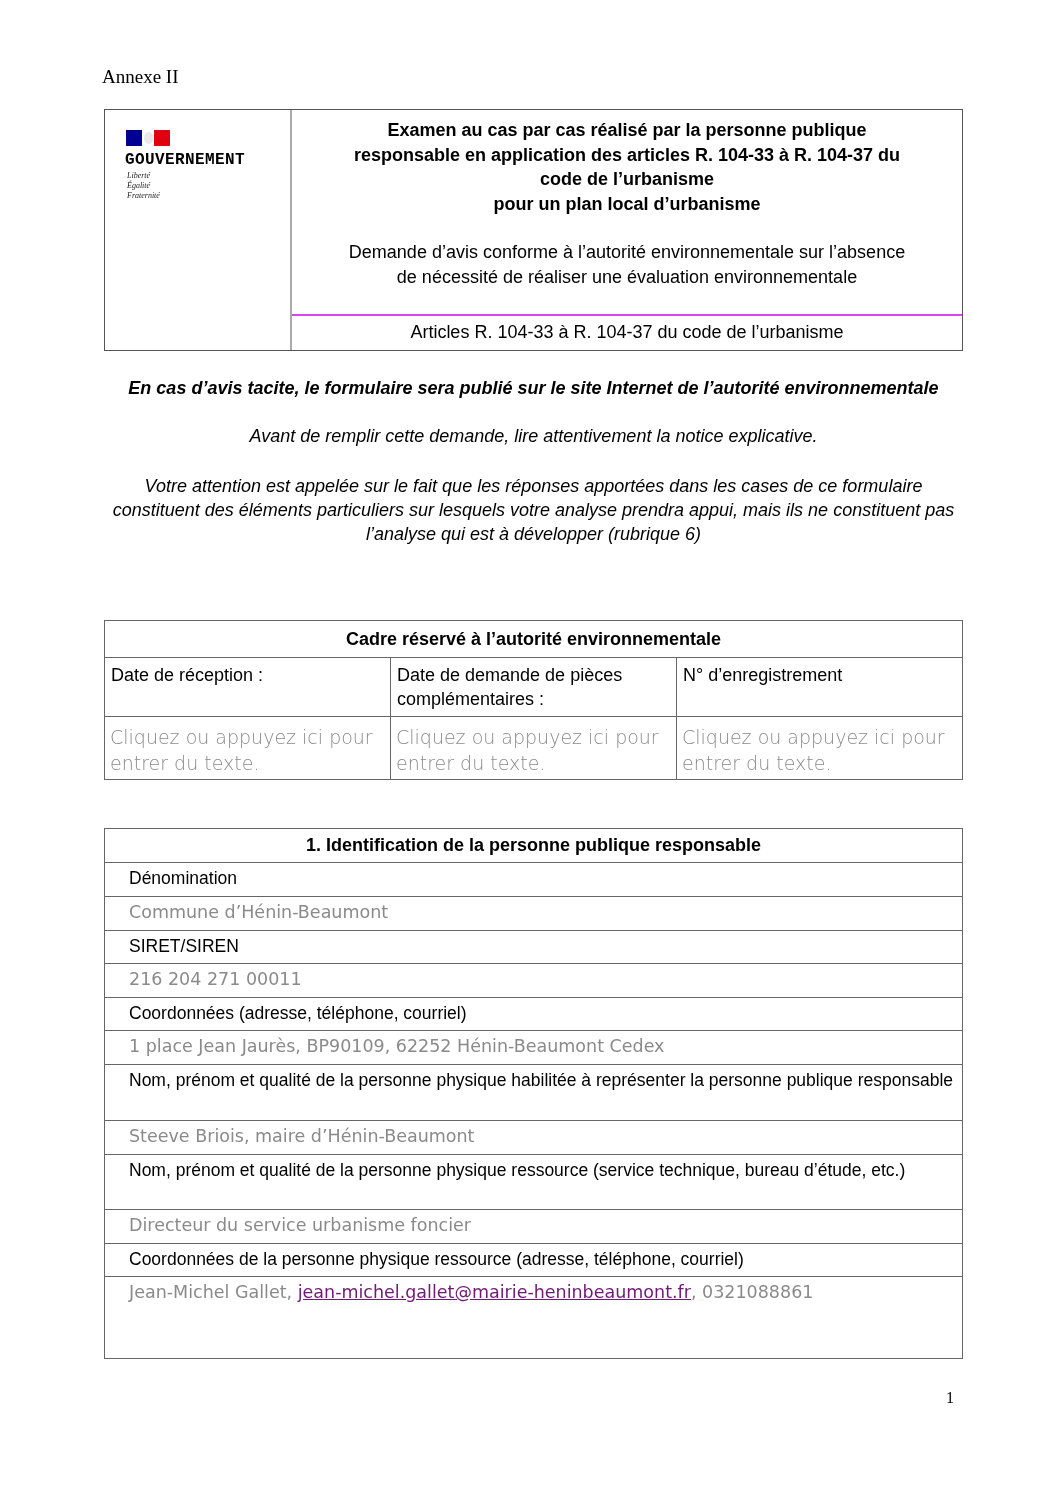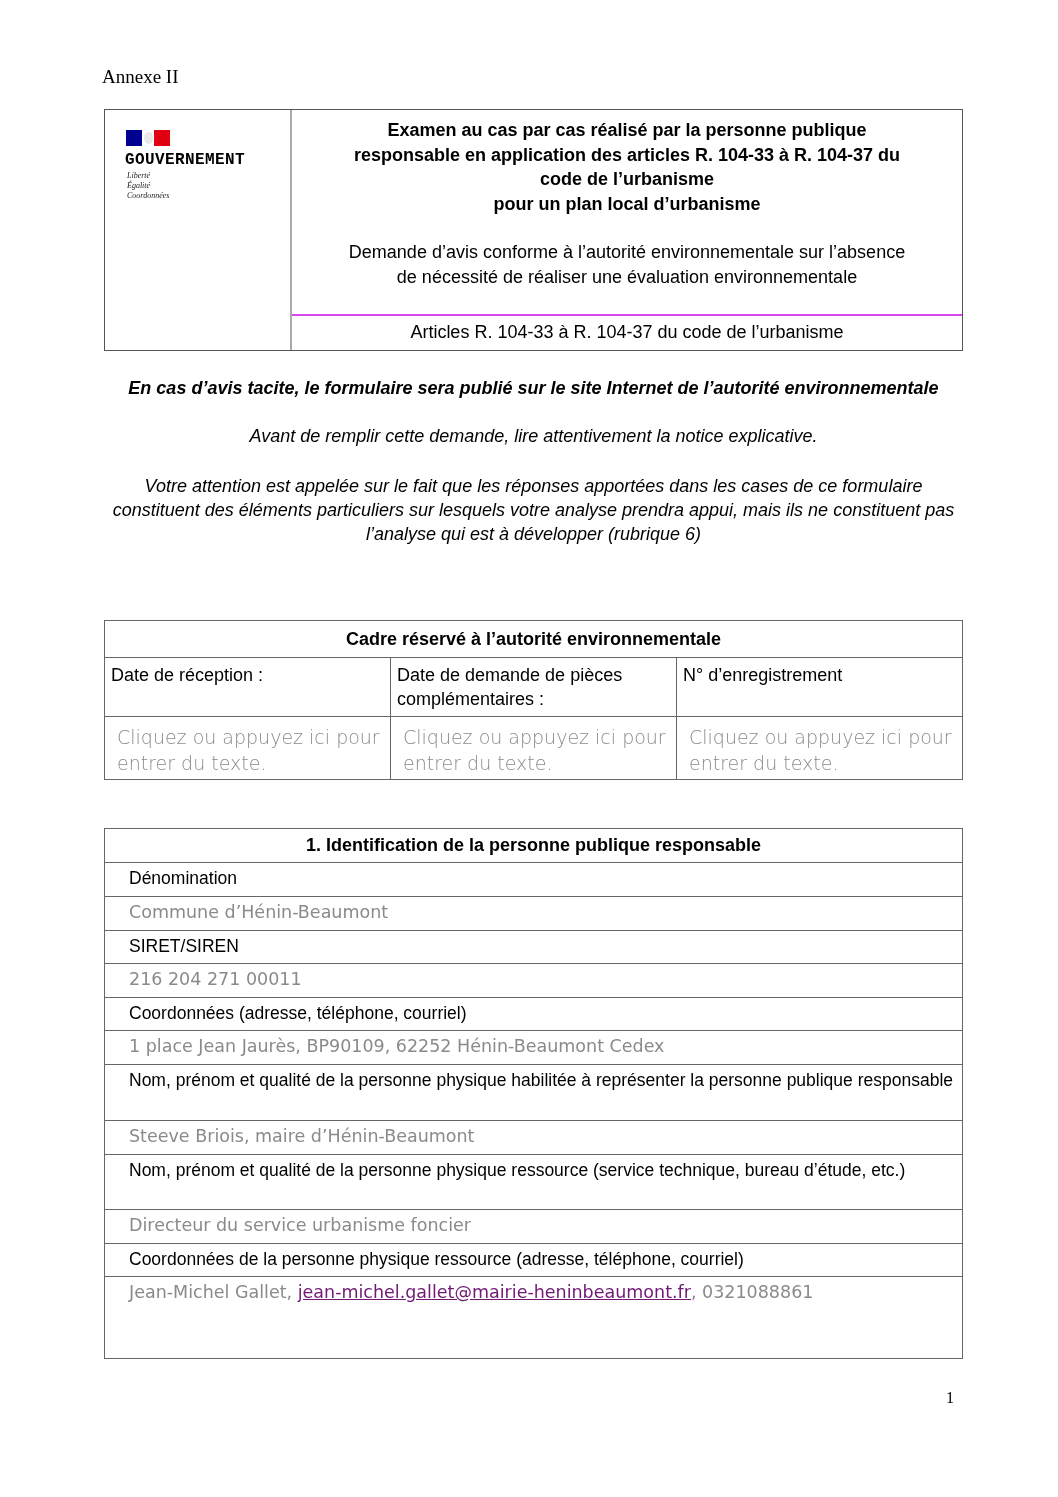--- a/index.html
+++ b/index.html
@@ -33,21 +33,21 @@
 
     
     table { position: absolute; border-collapse: collapse; left: 104px; width: 859px; }
     td, th { border: 1.5px solid #666; font-size: 18px; vertical-align: top; text-align: left; font-weight: normal; }
     th { text-align: center; font-weight: bold; }
     .placeholder { color: #8a8a8a; font-family: "DejaVu Sans", sans-serif; font-weight: 200; font-size: 19px; }
 
     .cadre { top: 620px; }
     .cadre th { height: 36px; line-height: 36px; }
     .cadre td.label { height: 59px; padding: 5px 6px 0 6px; line-height: 24px; margin-left: 7px; }
-    .cadre td.value { height: 63px; padding: 7px 5px 0 12px; line-height: 26px; }
+    .cadre td.value { height: 63px; padding: 7px 5px 0 5px; line-height: 26px; }
 
     .ident { top: 828px; }
     .ident th { height: 34px; line-height: 32px; }
     .ident td { padding: 3px 6px 0 24px; line-height: 24px; }
     .ident td.field-label { font-size: 17.5px; }
     .ident td.field-value { color: #8a8a8a; font-family: "DejaVu Sans", sans-serif; font-size: 17.5px; }
     .ident a { color: #701a75; text-decoration: underline; }
 
     .page-number { position: absolute; left: 946px; top: 1389px; font-family: "Liberation Serif", serif; font-size: 16px; }
   </style>
@@ -60,21 +60,21 @@
   <div class="logo-cell">
     <div class="flag">
       <div class="blue"></div>
         <div class="white"></div>
         <div class="red"></div>
     </div>
     <div class="gov-name">GOUVERNEMENT</div>
     <div class="motto">
       <div>Liberté</div>
       <div>Égalité</div>
-      <div>Coordonnées</div>
+      <div>Fraternité</div>
     </div>
   </div>
   <div class="title-cell">
     <div class="title-main">
       <div class="title-bold">
         <div>Examen au cas par cas réalisé par la personne publique</div>
         <div>responsable en application des articles R. 104-33 à R. 104-37 du</div>
         <div>code de l’urbanisme</div>
         <div>pour un plan local d’urbanisme</div>
       </div>

